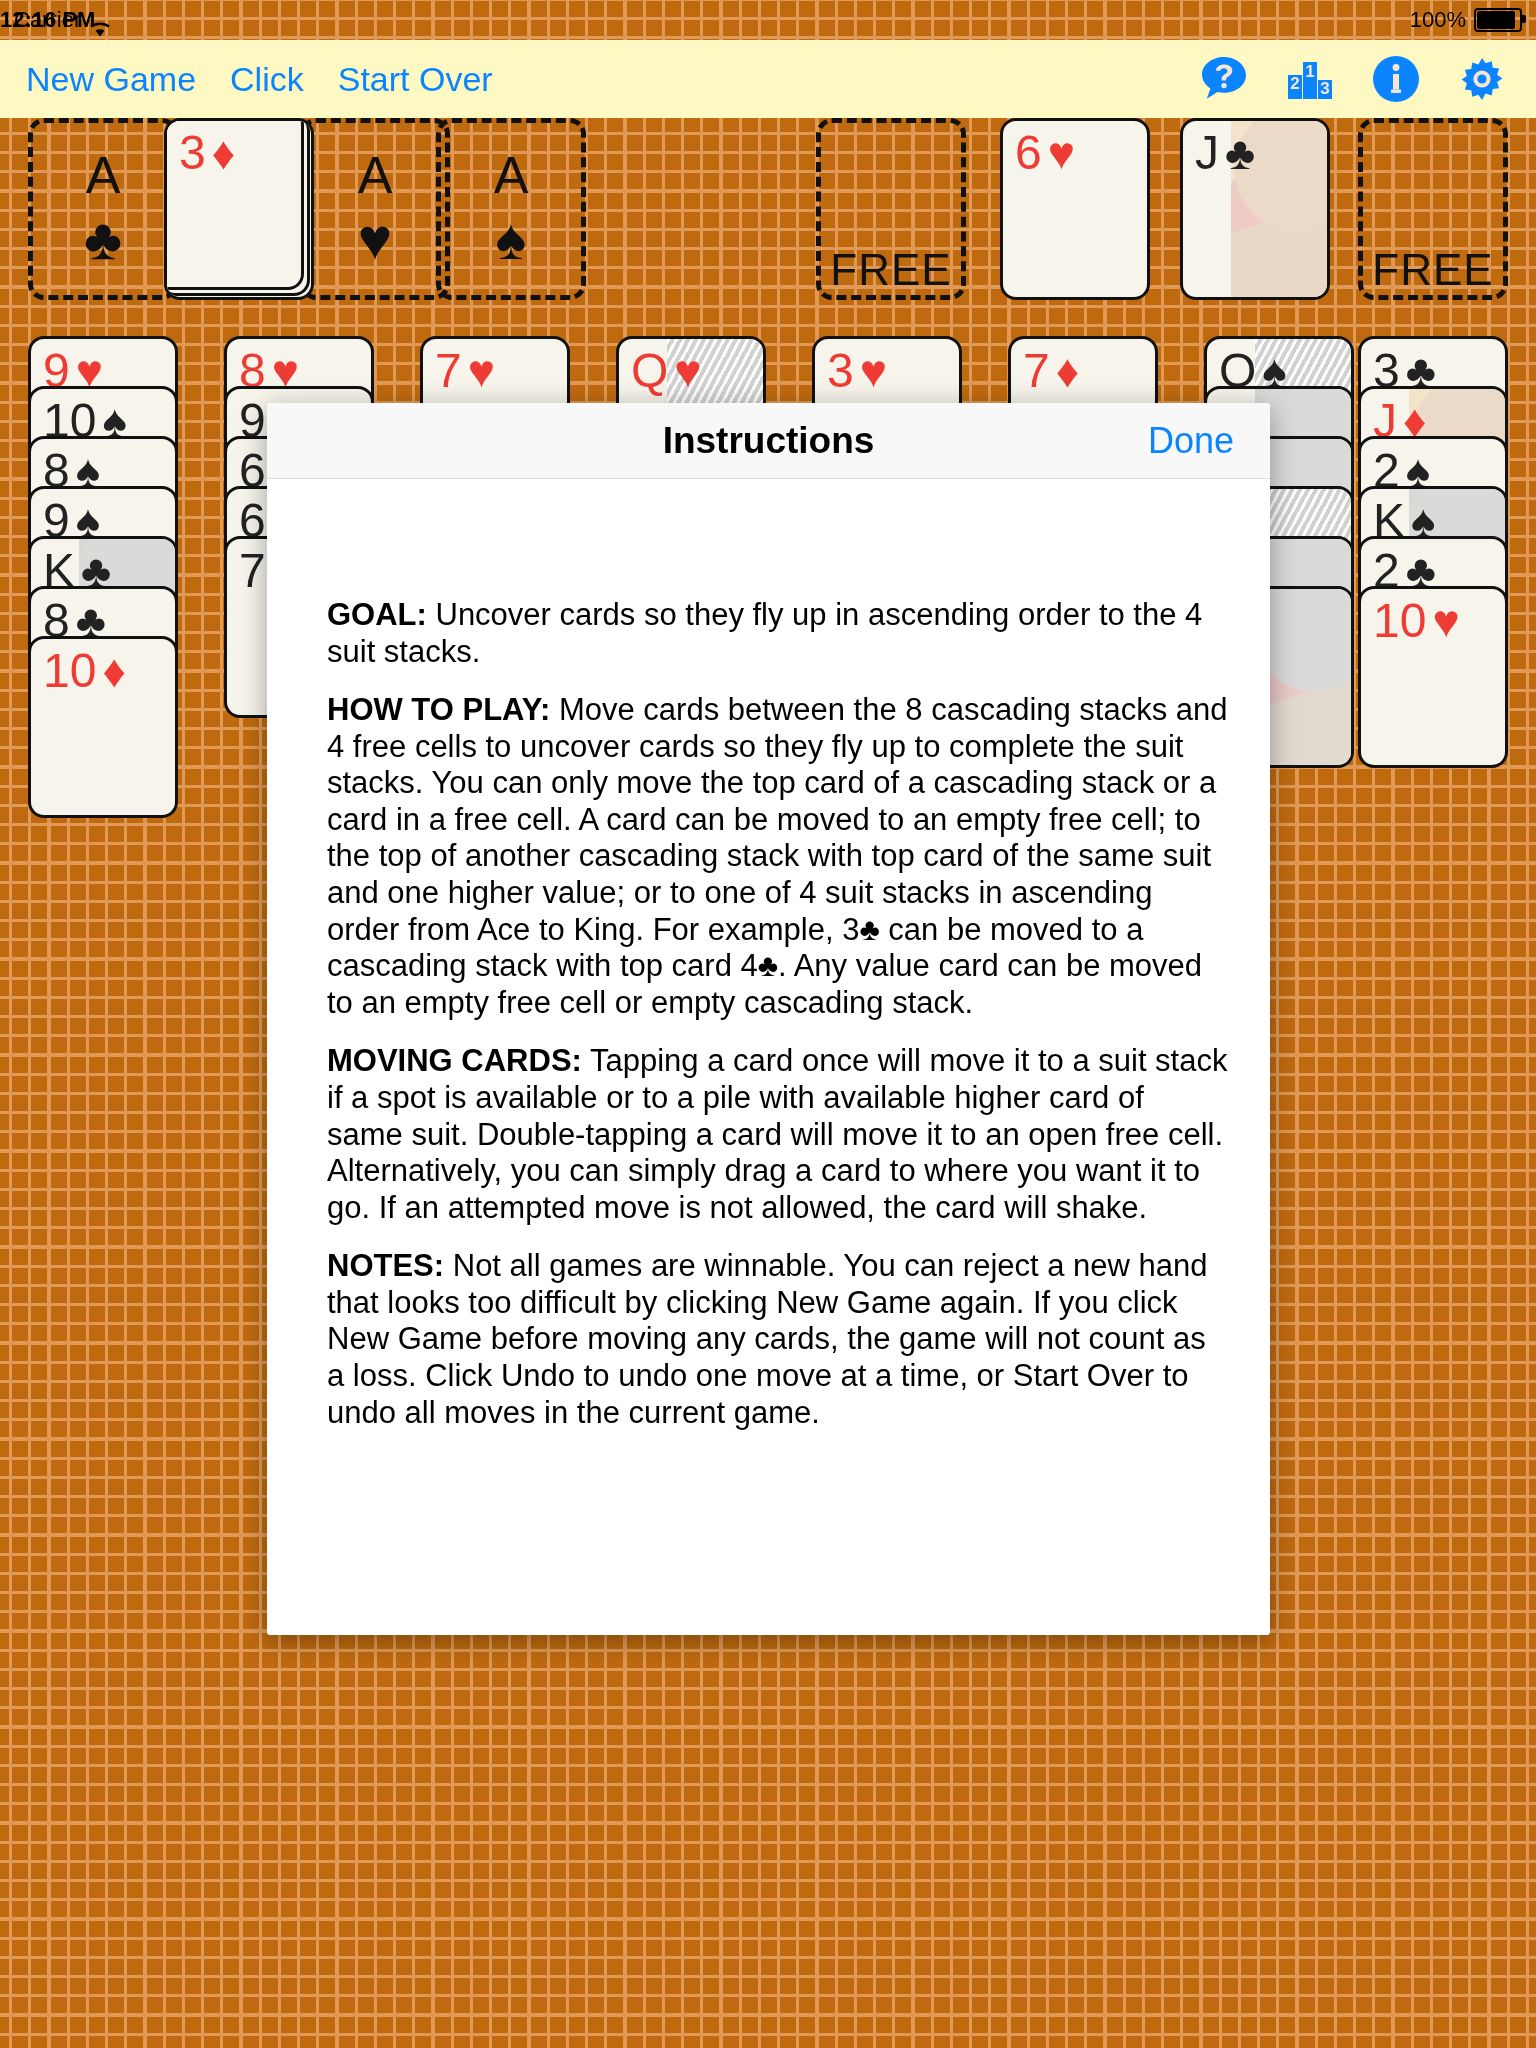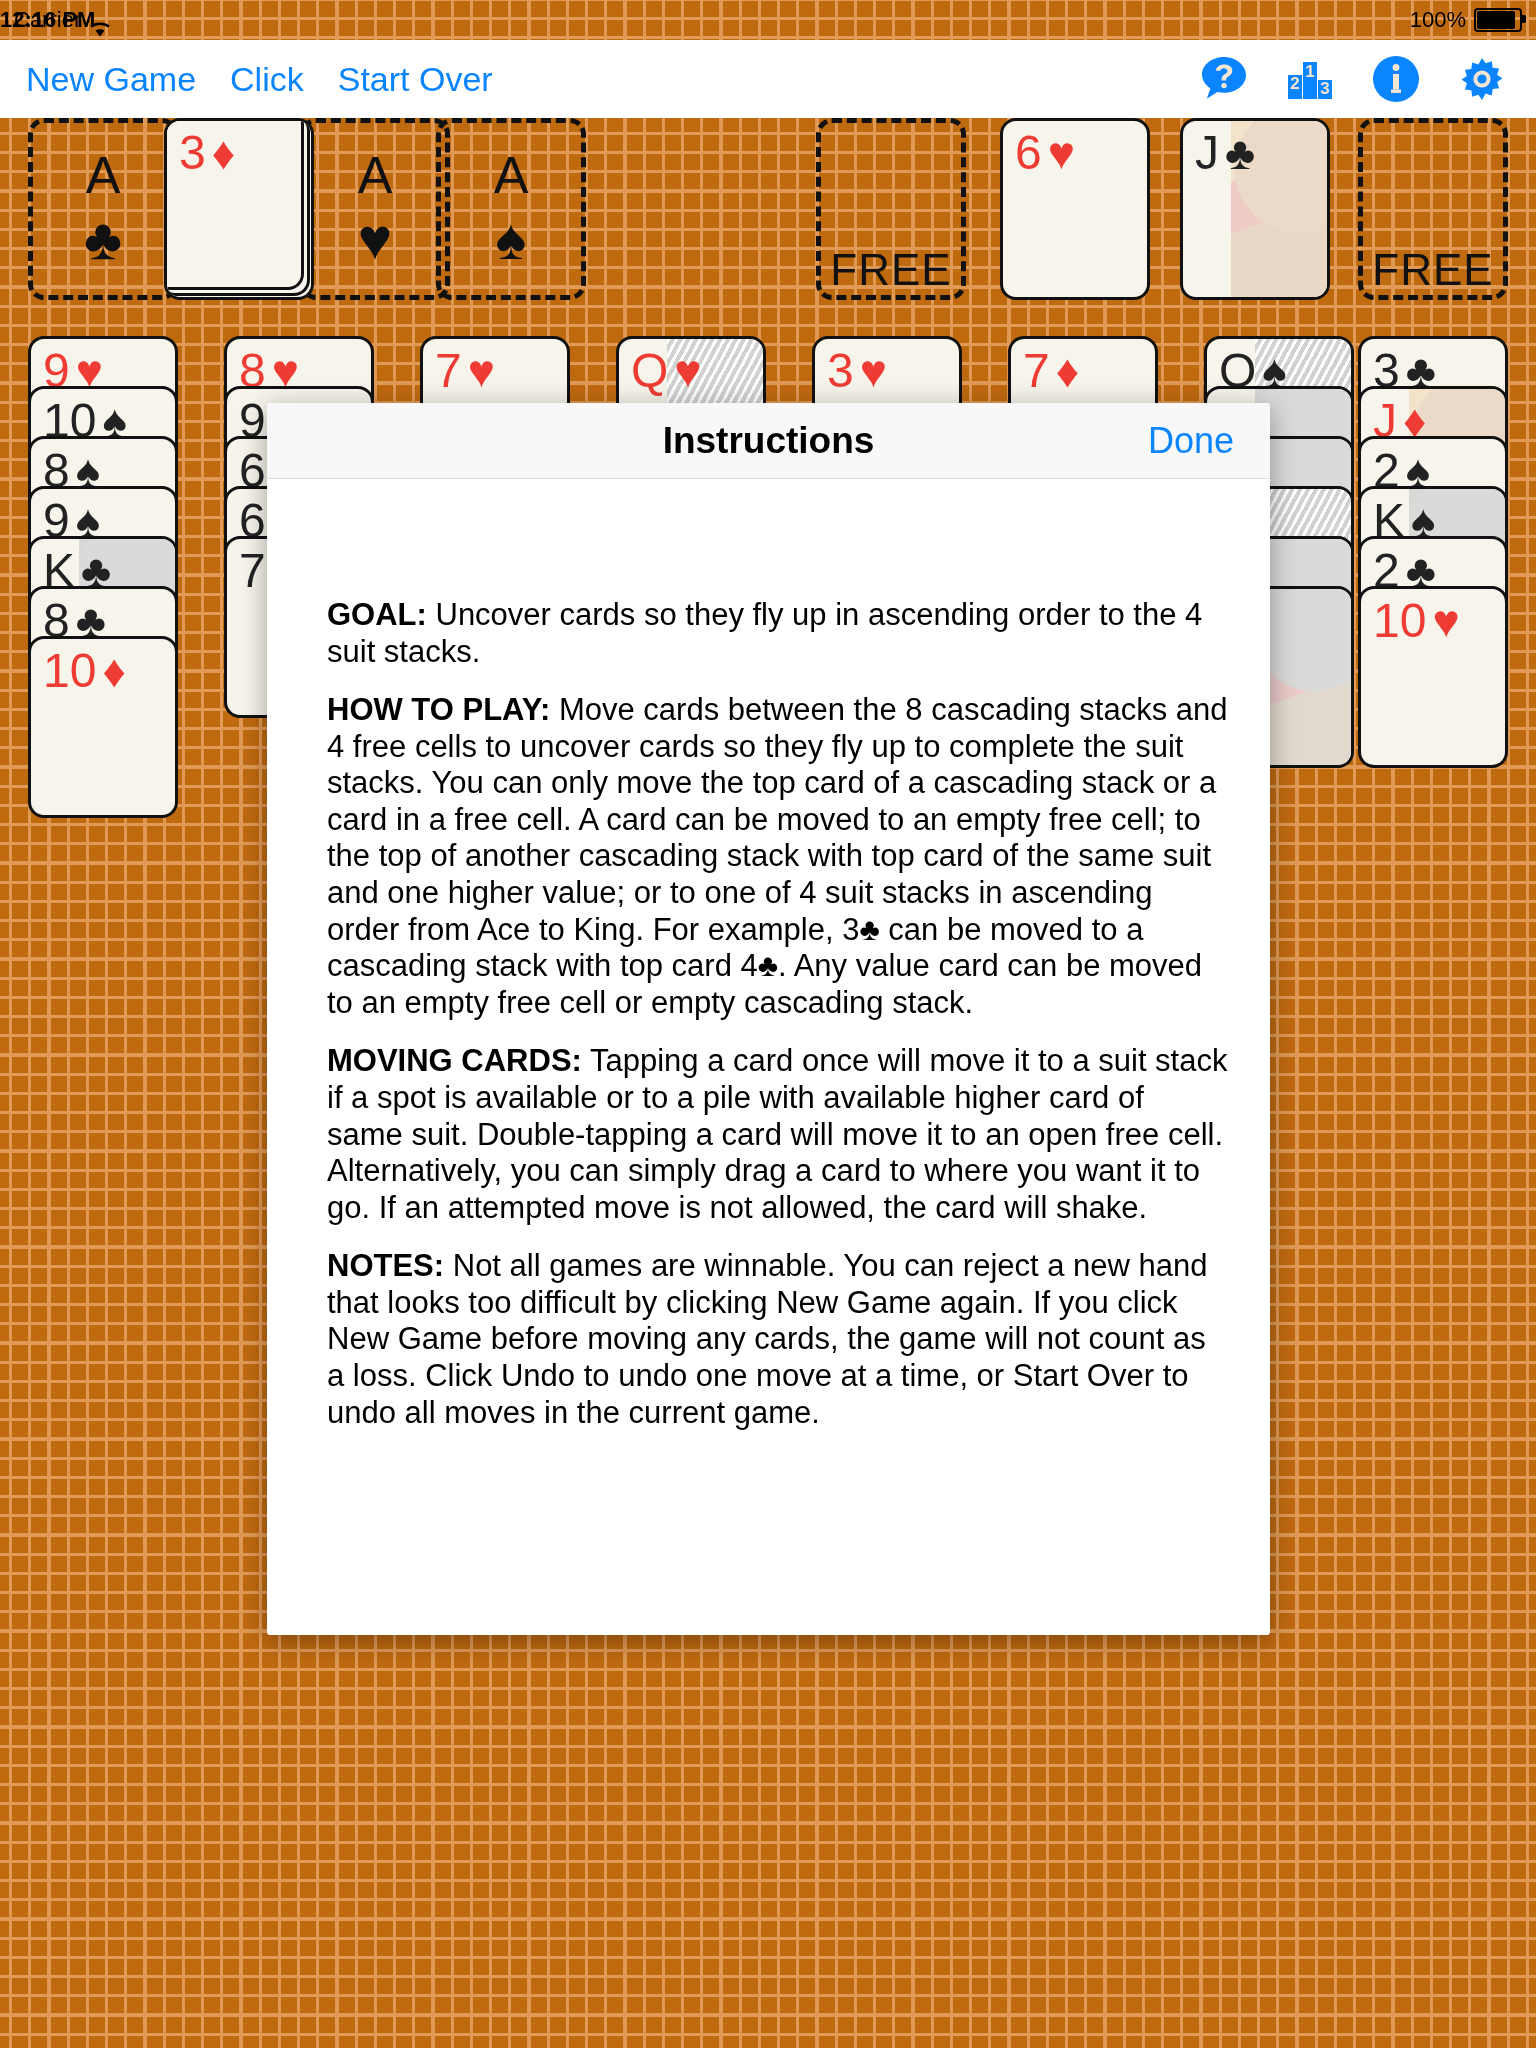--- a/index.html
+++ b/index.html
@@ -30,21 +30,21 @@
   #statusbar .mid{position:absolute;left:0;width:100%;text-align:left;font-weight:bold;}
   #statusbar .right{position:absolute;right:14px;top:0;display:flex;align-items:center;gap:8px;height:40px;}
   .wifi{display:inline-block;width:22px;height:18px;position:relative;}
   .battery{display:inline-block;width:44px;height:20px;border:2px solid #000;border-radius:4px;position:relative;}
   .battery:after{content:"";position:absolute;right:-6px;top:5px;width:4px;height:8px;background:#000;border-radius:0 2px 2px 0;}
   .battery i{position:absolute;left:1px;top:1px;bottom:1px;width:38px;background:#000;border-radius:2px;display:block;}
 
   
   #toolbar{
     position:absolute;left:0;top:40px;width:1536px;height:78px;
-    background:#ffffff;z-index:40;
+    background:#fef9c3;z-index:40;
     display:flex;align-items:center;
   }
   .tb-left{display:flex;align-items:center;gap:34px;padding-left:26px;}
   .tb-btn{color:#0a84ff;font-size:34px;white-space:nowrap;cursor:pointer;}
   .tb-right{margin-left:auto;display:flex;align-items:center;gap:34px;padding-right:28px;}
   .tb-icon{width:52px;height:52px;cursor:pointer;display:block;}
 
   
   #board{position:absolute;left:0;top:118px;width:1536px;height:1930px;z-index:10;}
   .card{

